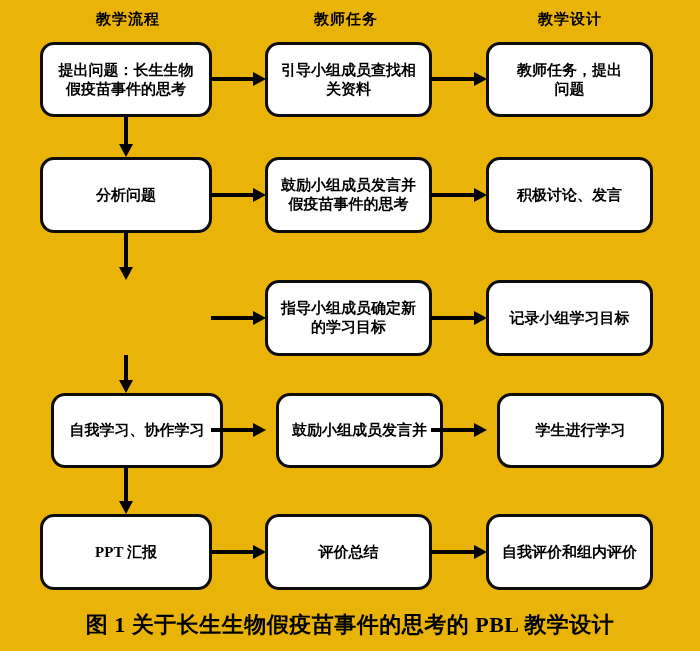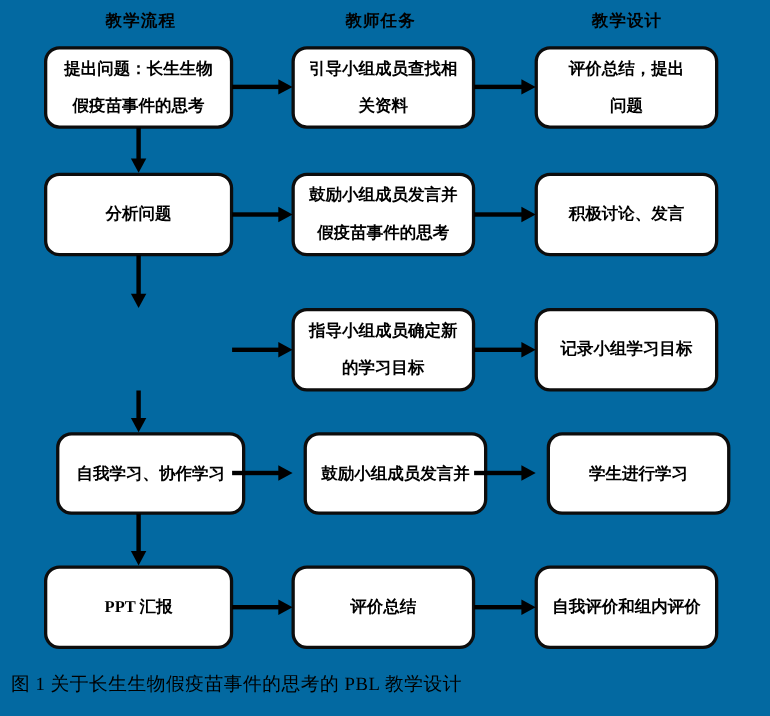--- a/index.html
+++ b/index.html
@@ -1,20 +1,20 @@
 <!DOCTYPE html>
 <html><head>
 <meta charset="utf-8">
 <style>
   html, body { margin: 0; padding: 0; background: #ffffff; }
   .canvas {
     position: relative;
     width: 700px;
     height: 651px;
-    background: #0369a1;
+    background: #eab308;
     font-family: "Liberation Serif", "DejaVu Serif", serif;
     color: #000000;
     overflow: hidden;
   }
   .col-header {
     position: absolute;
     top: 10px;
     height: 22px;
     text-align: center;
     font-size: 15px;
@@ -29,21 +29,21 @@
     position: absolute;
     background: #ffffff;
     border: 3px solid #0d0d0d;
     border-radius: 14px;
     display: flex;
     align-items: center;
     justify-content: center;
     text-align: center;
     font-size: 15px;
     font-weight: bold;
-    line-height: 34px;
+    line-height: 19px;
     white-space: pre-line;
     box-sizing: border-box;
   }
   .c1 { left: 40px;  width: 172px; }
   .c2 { left: 265px; width: 167px; }
   .c3 { left: 486px; width: 167px; }
   .r1 { top: 42px;  height: 75px; }
   .r2 { top: 157px; height: 76px; }
   .r3 { top: 280px; height: 76px; }
   .r4 { top: 393px; height: 75px; margin-left: 11px; }
@@ -84,40 +84,40 @@
   .va-1 { top: 116px; height: 41px; }
   .va-2 { top: 232px; height: 48px; }
   .va-3 { top: 355px; height: 38px; }
   .va-4 { top: 467px; height: 47px; }
 
   .caption {
     position: absolute;
     top: 610px;
     left: 10px;
     width: 680px;
-    text-align: left;
-    font-size: 17px;
-    font-weight: normal;
+    text-align: center;
+    font-size: 22px;
+    font-weight: bold;
     letter-spacing: 0.5px;
   }
 </style>
 </head>
 <body>
 
 <div class="canvas">
 
   <div class="col-header h1">教学流程</div>
   <div class="col-header h2">教师任务</div>
   <div class="col-header h3">教学设计</div>
 
   <div class="box c1 r1">提出问题：长生生物
 假疫苗事件的思考</div>
   <div class="box c2 r1">引导小组成员查找相
 关资料</div>
-  <div class="box c3 r1">评价总结，提出
+  <div class="box c3 r1">教师任务，提出
 问题</div>
   <div class="harrow ha-a ha-r1">
       <div class="shaft"></div>
       <div class="head"></div>
     </div>
   <div class="harrow ha-b ha-r1">
       <div class="shaft"></div>
       <div class="head"></div>
     </div>
 

